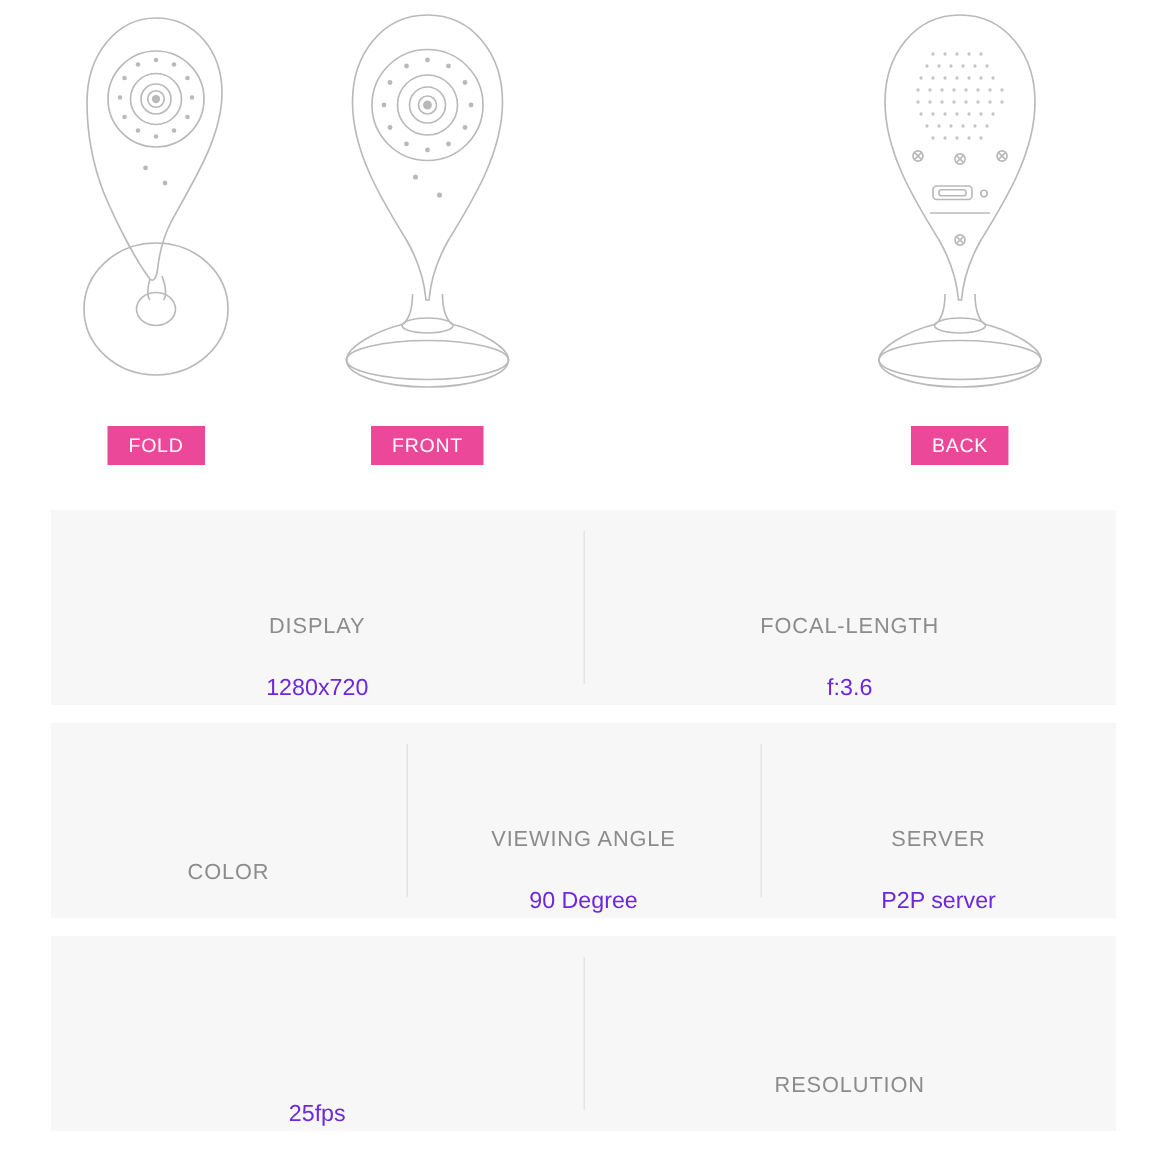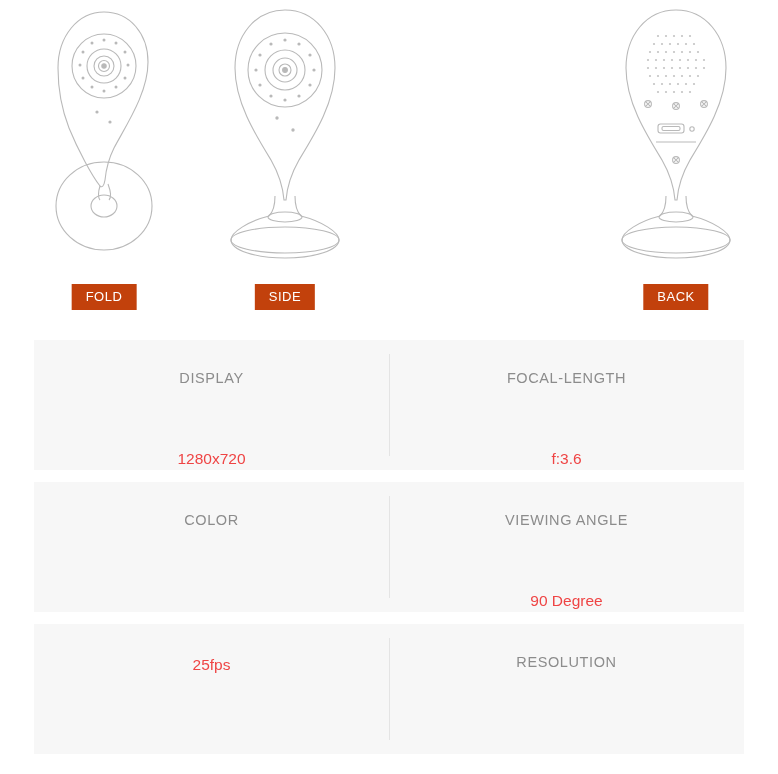--- a/index.html
+++ b/index.html
@@ -40,52 +40,52 @@
   .view-art svg {
     position: absolute;
     left: 0;
     top: 0;
   }
   .view-label {
     position: absolute;
     left: 50%;
     transform: translateX(-50%);
     top: 284px;
-    background: #c2410c;
+    background: #ec4899;
     color: #ffffff;
     font-size: 13px;
     letter-spacing: 0.5px;
     padding: 5px 14px 6px 14px;
     white-space: nowrap;
   }
   .v1 { left: 24px; }
   .v2 { left: 205px; }
   .v3 { left: 392px; }
-  .v4 { left: 596px; }
+  .v4 { left: 560px; }
 
   
   .specs {
     position: absolute;
     left: 34px;
     top: 340px;
     width: 710px;
   }
   .spec-row {
     display: flex;
     background: #f7f7f7;
     margin-bottom: 12px;
     height: 130px;
   }
   .spec-cell {
     flex: 1 1 0;
     position: relative;
     display: flex;
     flex-direction: column;
     align-items: center;
-    justify-content: space-between;
+    justify-content: flex-end;
     padding-top: 30px;
     box-sizing: border-box;
   }
   .spec-cell + .spec-cell::before {
     content: "";
     position: absolute;
     left: 0;
     top: 14px;
     bottom: 14px;
     width: 1px;
@@ -93,21 +93,21 @@
   }
   .spec-title {
     font-size: 14.5px;
     color: #8c8c8c;
     letter-spacing: 0.6px;
     margin-bottom: 22px;
     text-align: center;
   }
   .spec-value {
     font-size: 15.5px;
-    color: #ef4444;
+    color: #6d28d9;
     text-align: center;
     line-height: 1.45;
   }
 </style>
 </head>
 <body>
 
 <div class="page">
 
   <div class="views">
@@ -177,21 +177,21 @@
           </g>
 
           <path d="M70 196 C70 206 68 212 64 216"></path>
           <path d="M90 196 C90 206 92 212 96 216"></path>
 
           <path d="M64 216 C44 221 26 232 26 240 C26 250 50 258 80 258 C110 258 134 250 134 240 C134 232 116 221 96 216"></path>
           <ellipse cx="80" cy="240" rx="54" ry="13"></ellipse>
           <ellipse cx="80" cy="217" rx="17" ry="5"></ellipse>
         </svg>
       </div>
-      <div class="view-label">SIDE</div>
+      <div class="view-label">FRONT</div>
     </div>
 
 
     <div class="view v4">
       <div class="view-art">
         <svg width="160" height="272" viewBox="0 0 160 272" fill="none" stroke="#b9b9b9" stroke-width="1.1">
           <path d="M80 10 C110 10 130 36 130 68 C130 102 110 134 94 160 C86 174 82 188 81 200 L79 200 C78 188 74 174 66 160 C50 134 30 102 30 68 C30 36 50 10 80 10 Z"></path>
 
           <g fill="#c4c4c4" stroke="none">
             <circle cx="62" cy="36" r="1.1"></circle>
@@ -289,20 +289,24 @@
     </div>
 
     <div class="spec-row">
       <div class="spec-cell">
         <div class="spec-title">COLOR</div>
       </div>
       <div class="spec-cell">
         <div class="spec-title">VIEWING ANGLE</div>
         <div class="spec-value">90 Degree</div>
       </div>
+      <div class="spec-cell">
+        <div class="spec-title">SERVER</div>
+        <div class="spec-value">P2P server</div>
+      </div>
     </div>
 
     <div class="spec-row">
       <div class="spec-cell">
         <div class="spec-value">25fps</div>
       </div>
       <div class="spec-cell">
         <div class="spec-title">RESOLUTION</div>
       </div>
     </div>

